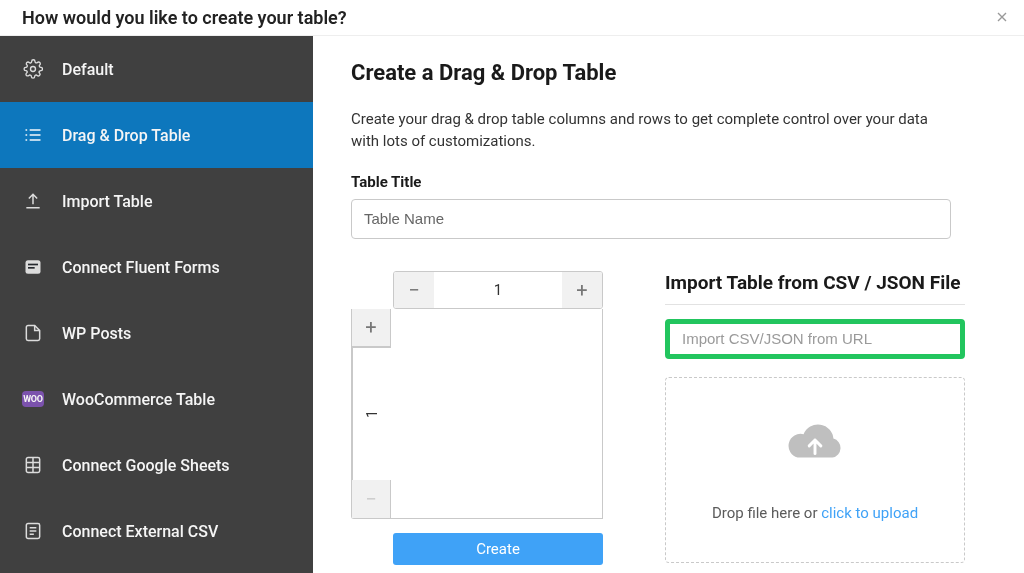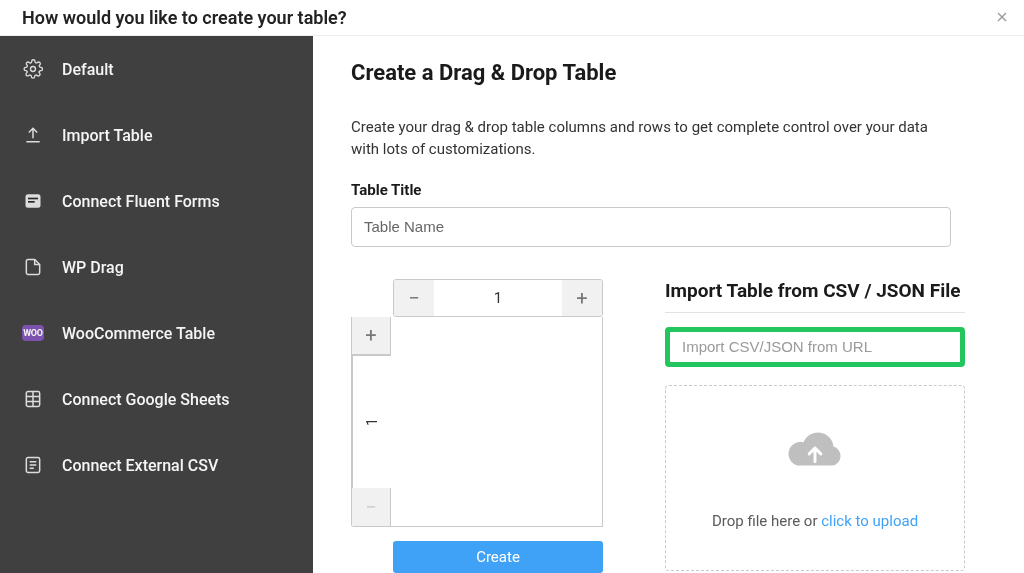--- a/index.html
+++ b/index.html
@@ -23,21 +23,21 @@
     height: 66px; display: flex; align-items: center; gap: 18px;
     padding: 0 22px; cursor: pointer; font-size: 16px; font-weight: 500;
     color: #f5f5f5;
   }
   .side-item.active { background: #0d77bd; }
   .side-item .icon { width: 22px; height: 22px; display: flex; align-items: center; justify-content: center; opacity: .95; }
   .side-item .icon svg { width: 20px; height: 20px; }
   .content {
     flex: 1; padding: 24px 38px 20px 38px; overflow: auto;
   }
-  .page-title { font-size: 22px; font-weight: 700; margin-bottom: 32px; }
+  .page-title { font-size: 22px; font-weight: 700; margin-bottom: 24px; }
   .page-desc { font-size: 15px; color: #333; line-height: 1.45; margin-bottom: 20px; max-width: 600px; }
   .field-label { font-size: 15px; font-weight: 700; margin-bottom: 8px; }
   .text-input {
     width: 600px; height: 40px; border: 1px solid #c9c9c9; border-radius: 4px;
     padding: 0 12px; font-size: 15px; color: #333; outline: none;
   }
   .text-input::placeholder { color: #666; }
   .two-col { display: flex; gap: 62px; margin-top: 32px; }
   .left-panel { width: 252px; }
   .right-panel { flex: 1; min-width: 0; }
@@ -123,20 +123,28 @@
     <div class="side-item">
       <span class="icon">
         <svg viewBox="0 0 24 24" fill="none" stroke="#e5e5e5" stroke-width="1.6">
             <circle cx="12" cy="12" r="3"></circle>
             <path d="M19.4 15a1.7 1.7 0 0 0 .34 1.87l.06.06a2 2 0 1 1-2.83 2.83l-.06-.06a1.7 1.7 0 0 0-1.87-.34 1.7 1.7 0 0 0-1 1.56V21a2 2 0 1 1-4 0v-.09a1.7 1.7 0 0 0-1.11-1.56 1.7 1.7 0 0 0-1.87.34l-.06.06a2 2 0 1 1-2.83-2.83l.06-.06A1.7 1.7 0 0 0 5 15.04a1.7 1.7 0 0 0-1.56-1H3.3a2 2 0 1 1 0-4h.09A1.7 1.7 0 0 0 5 8.94a1.7 1.7 0 0 0-.34-1.87l-.06-.06A2 2 0 1 1 7.43 4.18l.06.06a1.7 1.7 0 0 0 1.87.34H9.4A1.7 1.7 0 0 0 10.4 3V2.9a2 2 0 1 1 4 0V3a1.7 1.7 0 0 0 1 1.56 1.7 1.7 0 0 0 1.87-.34l.06-.06a2 2 0 1 1 2.83 2.83l-.06.06A1.7 1.7 0 0 0 19.76 9v.04a1.7 1.7 0 0 0 1.56 1H21.4a2 2 0 1 1 0 4h-.09a1.7 1.7 0 0 0-1.56 1Z"></path>
           </svg>
       </span>
       <span>Default</span>
     </div>
 
+    <div class="side-item active">
+      <span class="icon">
+        <svg viewBox="0 0 24 24" fill="none" stroke="#fff" stroke-width="2">
+            <path d="M3 6h2M3 12h2M3 18h2M8 6h13M8 12h13M8 18h13"></path>
+          </svg>
+      </span>
+      <span>Drag &amp; Drop Table</span>
+    </div>
 
     <div class="side-item">
       <span class="icon">
         <svg viewBox="0 0 24 24" fill="none" stroke="#e5e5e5" stroke-width="1.8">
             <path d="M12 16V4M7 9l5-5 5 5M4 20h16"></path>
           </svg>
       </span>
       <span>Import Table</span>
     </div>
 
@@ -151,21 +159,21 @@
       <span>Connect Fluent Forms</span>
     </div>
 
     <div class="side-item">
       <span class="icon">
         <svg viewBox="0 0 24 24" fill="none" stroke="#e5e5e5" stroke-width="1.8">
             <path d="M14 3H6a2 2 0 0 0-2 2v14a2 2 0 0 0 2 2h12a2 2 0 0 0 2-2V9z"></path>
             <path d="M14 3v6h6"></path>
           </svg>
       </span>
-      <span>WP Drag</span>
+      <span>WP Posts</span>
     </div>
 
     <div class="side-item">
       <span class="icon">
         <span class="woo-badge">WOO</span>
       </span>
       <span>WooCommerce Table</span>
     </div>
 
     <div class="side-item">

